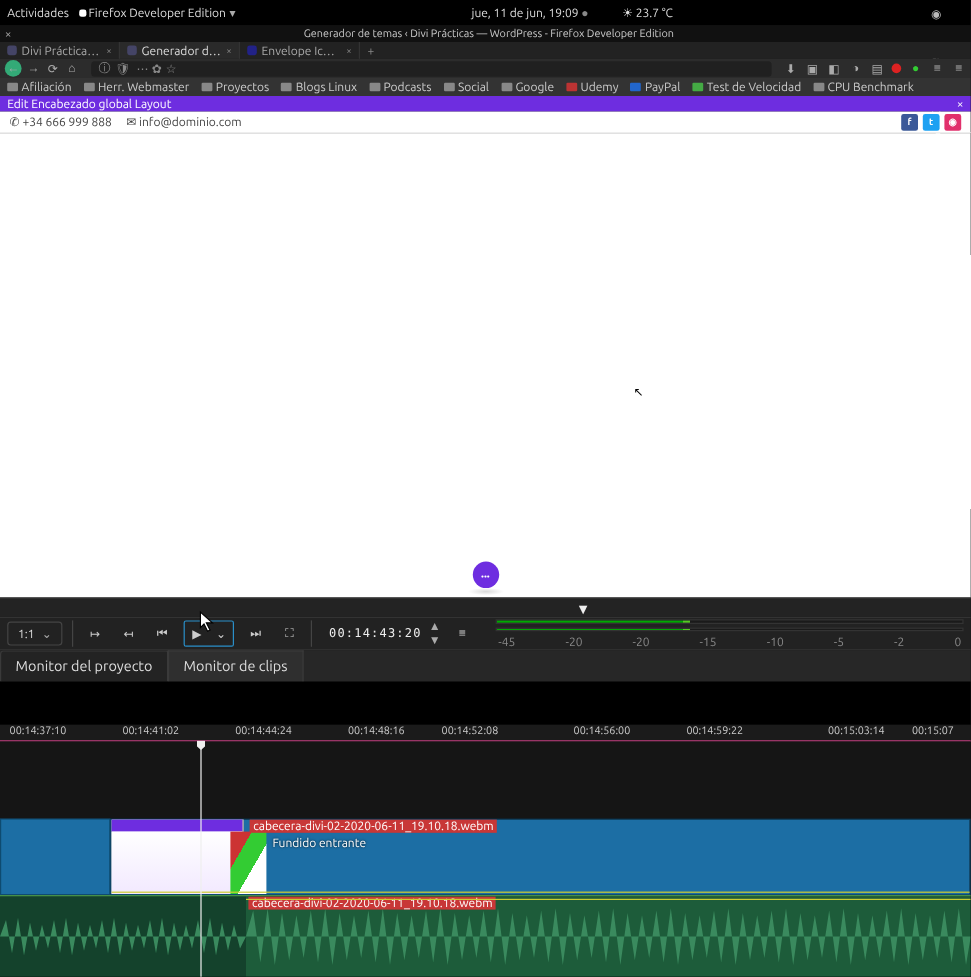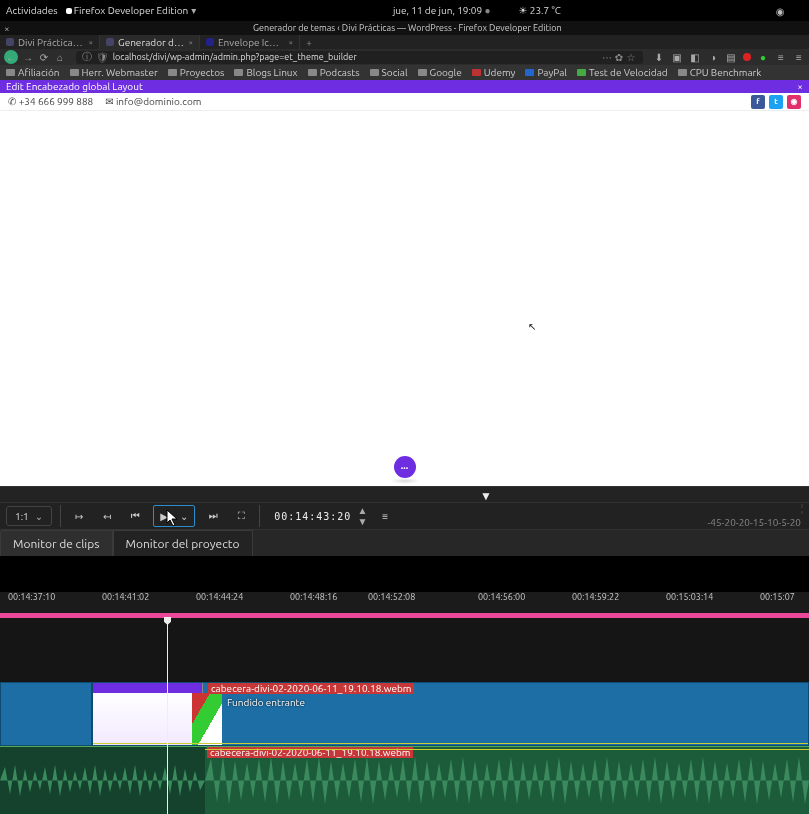--- a/index.html
+++ b/index.html
@@ -56,32 +56,32 @@
 .playhead-arrow { position: absolute; top: 2px; color: #eee; font-size: 12px; }
 .transport { height: 28px; background: #222; display: flex; align-items: center; padding: 0 6px; gap: 8px; border-top: 1px solid #333; border-bottom: 1px solid #333; }
 .zoom-sel { display: flex; align-items: center; gap: 6px; padding: 0 8px; border: 1px solid #444; height: 20px; border-radius: 3px; min-width: 44px;}
 .transport .vsep { width: 1px; height: 22px; background: #444; }
 .tbtn { width: 20px; height: 20px; display: flex; align-items: center; justify-content: center; color: #ccc; border: 1px solid transparent; border-radius: 2px; }
 .play-group { display: flex; border: 1px solid #2a8fc9; border-radius: 2px; }
 .play-group .tbtn { border: none; }
 .timecode-box { display: flex; align-items: center; gap: 6px; margin-left: 6px; }
 .timecode-box .tc { font-family: monospace; font-size: 10px; color: #eee; letter-spacing: 1px; }
 .spinner { display: flex; flex-direction: column; gap: 0px; color: #aaa; font-size: 7px; }
-.meters { flex: 1; display: flex; flex-direction: column; gap: 3px; margin-left: 10px; height: 24px; justify-content: center; align-items: flex-end; }
+.meters { flex: 1; display: flex; flex-direction: column; gap: 3px; margin-left: 10px; height: 24px; justify-content: center; }
 .meter-bar { height: 6px; background: linear-gradient(to right, #0a0 0%, #0a0 40%, #5c2 40%, #5c2 41.5%, #1a1a1a 41.5%); border: 1px solid #333; position: relative; }
 .meter-scale { display: flex; justify-content: space-between; font-size: 8px; color: #888; padding: 0 2px; }
 
 .monitor-tabs { display: flex; background: #272727; }
 .monitor-tabs .mtab { padding: 6px 12px; border: 1px solid #3a3a3a; border-bottom: none; background: #2f2f2f; color: #ddd; font-size: 12px; }
 .monitor-tabs .mtab:first-child { border-radius: 3px 0 0 0; }
 .monitor-tabs .mtab.active { background: #232323; }
 
 .black-gap { height: 36px; background: #000; }
 
-.timeline-ruler { height: 26px; background: #1b1b1b; position: relative; border-bottom: 5px solid #ec4899; overflow: hidden; }
+.timeline-ruler { height: 14px; background: #1b1b1b; position: relative; border-bottom: 1px solid #ec4899; overflow: hidden; }
 .timeline-ruler .tlabel { position: absolute; top: 0; color: #ccc; font-size: 9px; }
 .playhead-line { position: absolute; width: 1px; background: #eee; top: 0; bottom: 0; z-index: 10; }
 .playhead-handle { position: absolute; top: -1px; width: 7px; height: 8px; background: #eee; clip-path: polygon(0 0,100% 0,100% 60%,50% 100%,0 60%); z-index: 11; }
 
 .tracks { position: relative; background: #101010; }
 .track-row { height: 64px; position: relative; overflow: hidden; }
 .video-clip { position: absolute; top: 0; bottom: 0; background: linear-gradient(#1c6ea4,#1c6ea4); border: 1px solid #0e4b70; }
 .clip-title { position: absolute; top: 0; left: 2px; background: #c83737; color: #fff; padding: 0 3px; font-size: 10px; white-space: nowrap; }
 .clip-effect { position: absolute; top: 14px; left: 2px; color: #fff; font-size: 10px; text-shadow: 0 0 2px #000; }
 .thumb { position: absolute; top: 0; bottom: 0; left: 0; width: 110px; background: #fff; border-right: 1px solid #888; display: flex; flex-direction: column; }
@@ -148,21 +148,20 @@
 </div>
 
 <div class="addr-bar">
   <div class="nav-btn" style="background:#3a7;">←</div>
   <span class="ico">→</span>
   <span class="ico">⟳</span>
   <span class="ico">⌂</span>
   <div class="addr-input">
     <span class="lock">ⓘ</span>
     <span class="lock">🛡</span>
-    <input value="localhost/divi/wp-admin/admin.php?page=et_theme_builder" style="">
     <span class="ico" style="color:#888">⋯</span>
     <span class="ico" style="color:#888">✿</span>
     <span class="ico" style="color:#888">☆</span>
   </div>
   <div class="addr-right">
     <span class="ico">⬇</span>
     <span class="ico">▣</span>
     <span class="ico">◧</span>
     <span class="ico">◑</span>
     <span class="ico">▤</span>
@@ -285,35 +284,35 @@
           <span>0</span>
       </div>
     </div>
   </div>
 
   <svg id="mouse-cursor" width="14" height="18" style="left:166px; top:509px;">
       <path d="M1 1 L1 14 L4 11 L7 17 L9 16 L6 10 L11 10 Z" fill="#fff" stroke="#000" stroke-width="1"></path>
     </svg>
 
   <div class="monitor-tabs">
+    <div class="mtab active">Monitor del proyecto</div>
     <div class="mtab">Monitor de clips</div>
-    <div class="mtab active">Monitor del proyecto</div>
   </div>
 
   <div class="black-gap"></div>
 
   <div class="timeline-ruler">
     <span class="tlabel" style="left:8px">00:14:37:10</span>
     <span class="tlabel" style="left:102px">00:14:41:02</span>
     <span class="tlabel" style="left:196px">00:14:44:24</span>
     <span class="tlabel" style="left:290px">00:14:48:16</span>
     <span class="tlabel" style="left:368px">00:14:52:08</span>
     <span class="tlabel" style="left:478px">00:14:56:00</span>
     <span class="tlabel" style="left:572px">00:14:59:22</span>
-    <span class="tlabel" style="left:666px">00:15:03:14</span>
+    <span class="tlabel" style="left:690px">00:15:03:14</span>
     <span class="tlabel" style="left:760px">00:15:07</span>
   </div>
 
   <div class="tracks">
     <div class="playhead-line" style="left:167px; height:210px;"></div>
     <div class="playhead-handle" style="left:164px;"></div>
 
     <div class="track-row" style="background:#151515"></div>
 
     <div class="track-row">

